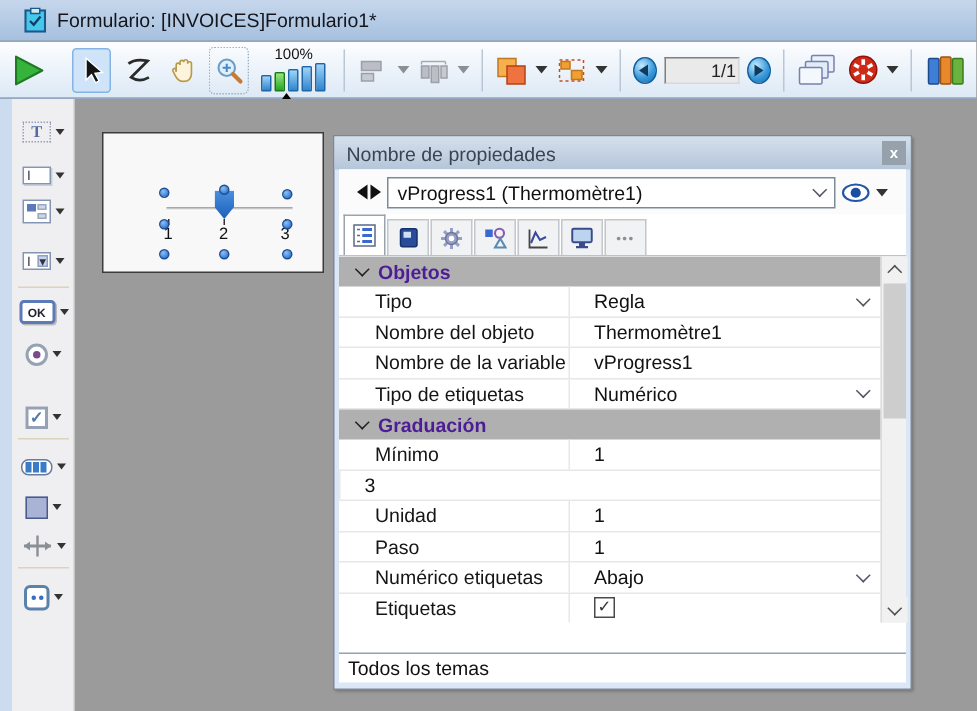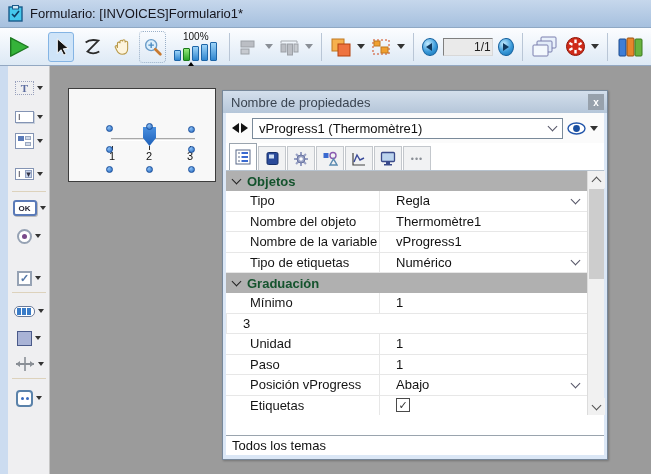--- a/index.html
+++ b/index.html
@@ -6,21 +6,21 @@
   html,body { width:651px; height:474px; }
   body {
     position:relative; overflow:hidden;
     font-family:"Liberation Sans", sans-serif;
     background:#9b9b9b; font-size:13px; color:#1a1a1a;
   }
   
   .titlebar{
     position:absolute; left:0; top:0; width:651px; height:28px;
     background:linear-gradient(#c6d7ec,#a6c0de);
-    display:flex; align-items:center; gap:7px; padding-left:8px;
+    display:flex; align-items:center; gap:7px; padding-left:16px;
     border-bottom:1px solid #8fa8c4;
   }
   .titlebar .txt{ font-size:13px; color:#15151d; }
   
   .toolbar{
     position:absolute; left:0; top:28px; width:651px; height:38px;
     background:linear-gradient(#fcfdff,#dde9f5);
     border-bottom:1px solid #93a8c2;
     display:flex; align-items:center; gap:5px; padding:0 6px;
   }
@@ -101,40 +101,40 @@
   
   .panel{ position:absolute; left:222px; top:90px; width:386px; height:370px;
     background:#dbe7f6; border:1px solid #78889a; box-shadow:1px 1px 2px rgba(0,0,0,.25); }
   .ptitle{ position:absolute; left:0; top:0; right:0; height:22px;
     background:linear-gradient(#d4dfec,#b5c6d9);
     display:flex; align-items:center; padding-left:8px; color:#3a4450; font-size:13px; }
   .pclose{ position:absolute; right:3px; top:3px; width:16px; height:16px; background:#97a1ac;
     color:#fff; font-size:10px; font-weight:bold; display:flex; align-items:center; justify-content:center; }
   .pbody{ position:absolute; left:3px; right:3px; top:22px; bottom:24px; background:#fff; }
   .selrow{ position:absolute; left:0; right:0; top:0; height:30px; background:#fbfbfb;
-    display:flex; align-items:center; padding:0 6px; gap:4px; }
+    display:flex; align-items:center; padding:0 12px; gap:4px; }
   .cnav{ display:flex; gap:2px; }
   .tri-ls{ width:0; height:0; border-top:5px solid transparent; border-bottom:5px solid transparent;
     border-right:7px solid #111; }
   .tri-rs{ width:0; height:0; border-top:5px solid transparent; border-bottom:5px solid transparent;
     border-left:7px solid #111; }
   .combo{ flex:1; height:21px; background:#fff; border:1px solid #7a8a9a;
     display:flex; align-items:center; padding:0 6px; font-size:13px; color:#111;
     justify-content:space-between; }
   .chev{ width:7px; height:7px; border-right:1.6px solid #556; border-bottom:1.6px solid #556;
     transform:rotate(45deg); margin-top:-3px; flex:none; }
   .tabsrow{ position:absolute; left:0; right:0; top:30px; height:28px; background:#fff;
     border-bottom:1px solid #b7c3cf; display:flex; align-items:flex-end; padding-left:3px; gap:1px; }
   .tab{ width:28px; height:24px; background:#f1f2f3; border:1px solid #c3c7cc; border-bottom:none;
     display:flex; align-items:center; justify-content:center; }
   .tab.sel{ background:#fff; border-color:#9aa4ae; height:27px; }
   .tab .dots{ color:#8a8f96; font-size:9px; letter-spacing:1px; }
   .grid{ position:absolute; left:0; right:0; top:58px; bottom:20px; background:#fff; overflow:hidden; }
   .gsection{ height:20px; background:#b0b0b0; display:flex; align-items:center; gap:7px;
-    padding-left:7px; font-weight:bold; color:#14532d; }
+    padding-left:12px; font-weight:bold; color:#4c1d95; }
   .gsection .chev{ border-color:#222; margin-top:-4px; }
   .grow{ height:20.5px; display:flex; border-bottom:1px solid #e7e7e7; align-items:center;
     padding-right:17px; }
   .glabel{ width:153px; padding-left:24px; color:#151515; overflow:hidden; white-space:nowrap; flex:none; }
   .gvalue{ flex:1; border-left:1px solid #e7e7e7; align-self:stretch; display:flex;
     align-items:center; padding-left:16px; color:#111; justify-content:space-between; }
   .gvalue .chev{ margin-right:8px; }
   .gcheck{ width:14px; height:14px; border:1.5px solid #4a4a4a; background:#fff;
     display:flex; align-items:center; justify-content:center; font-size:11px; color:#333; line-height:1; }
   .scrollbar{ position:absolute; right:0; top:58px; bottom:20px; width:17px; background:#f1f1f1;
@@ -486,21 +486,21 @@
             <span>1</span>
           </div>
       </div>
       <div class="grow">
         <div class="glabel">Paso</div>
         <div class="gvalue">
             <span>1</span>
           </div>
       </div>
       <div class="grow">
-        <div class="glabel">Posición vProgress</div>
+        <div class="glabel">Numérico etiquetas</div>
         <div class="gvalue">
           <span>Abajo</span>
             <i class="chev"></i>
         </div>
       </div>
       <div class="grow">
         <div class="glabel">Etiquetas</div>
         <div class="gvalue">
           <span class="gcheck">✓</span>
         </div>

